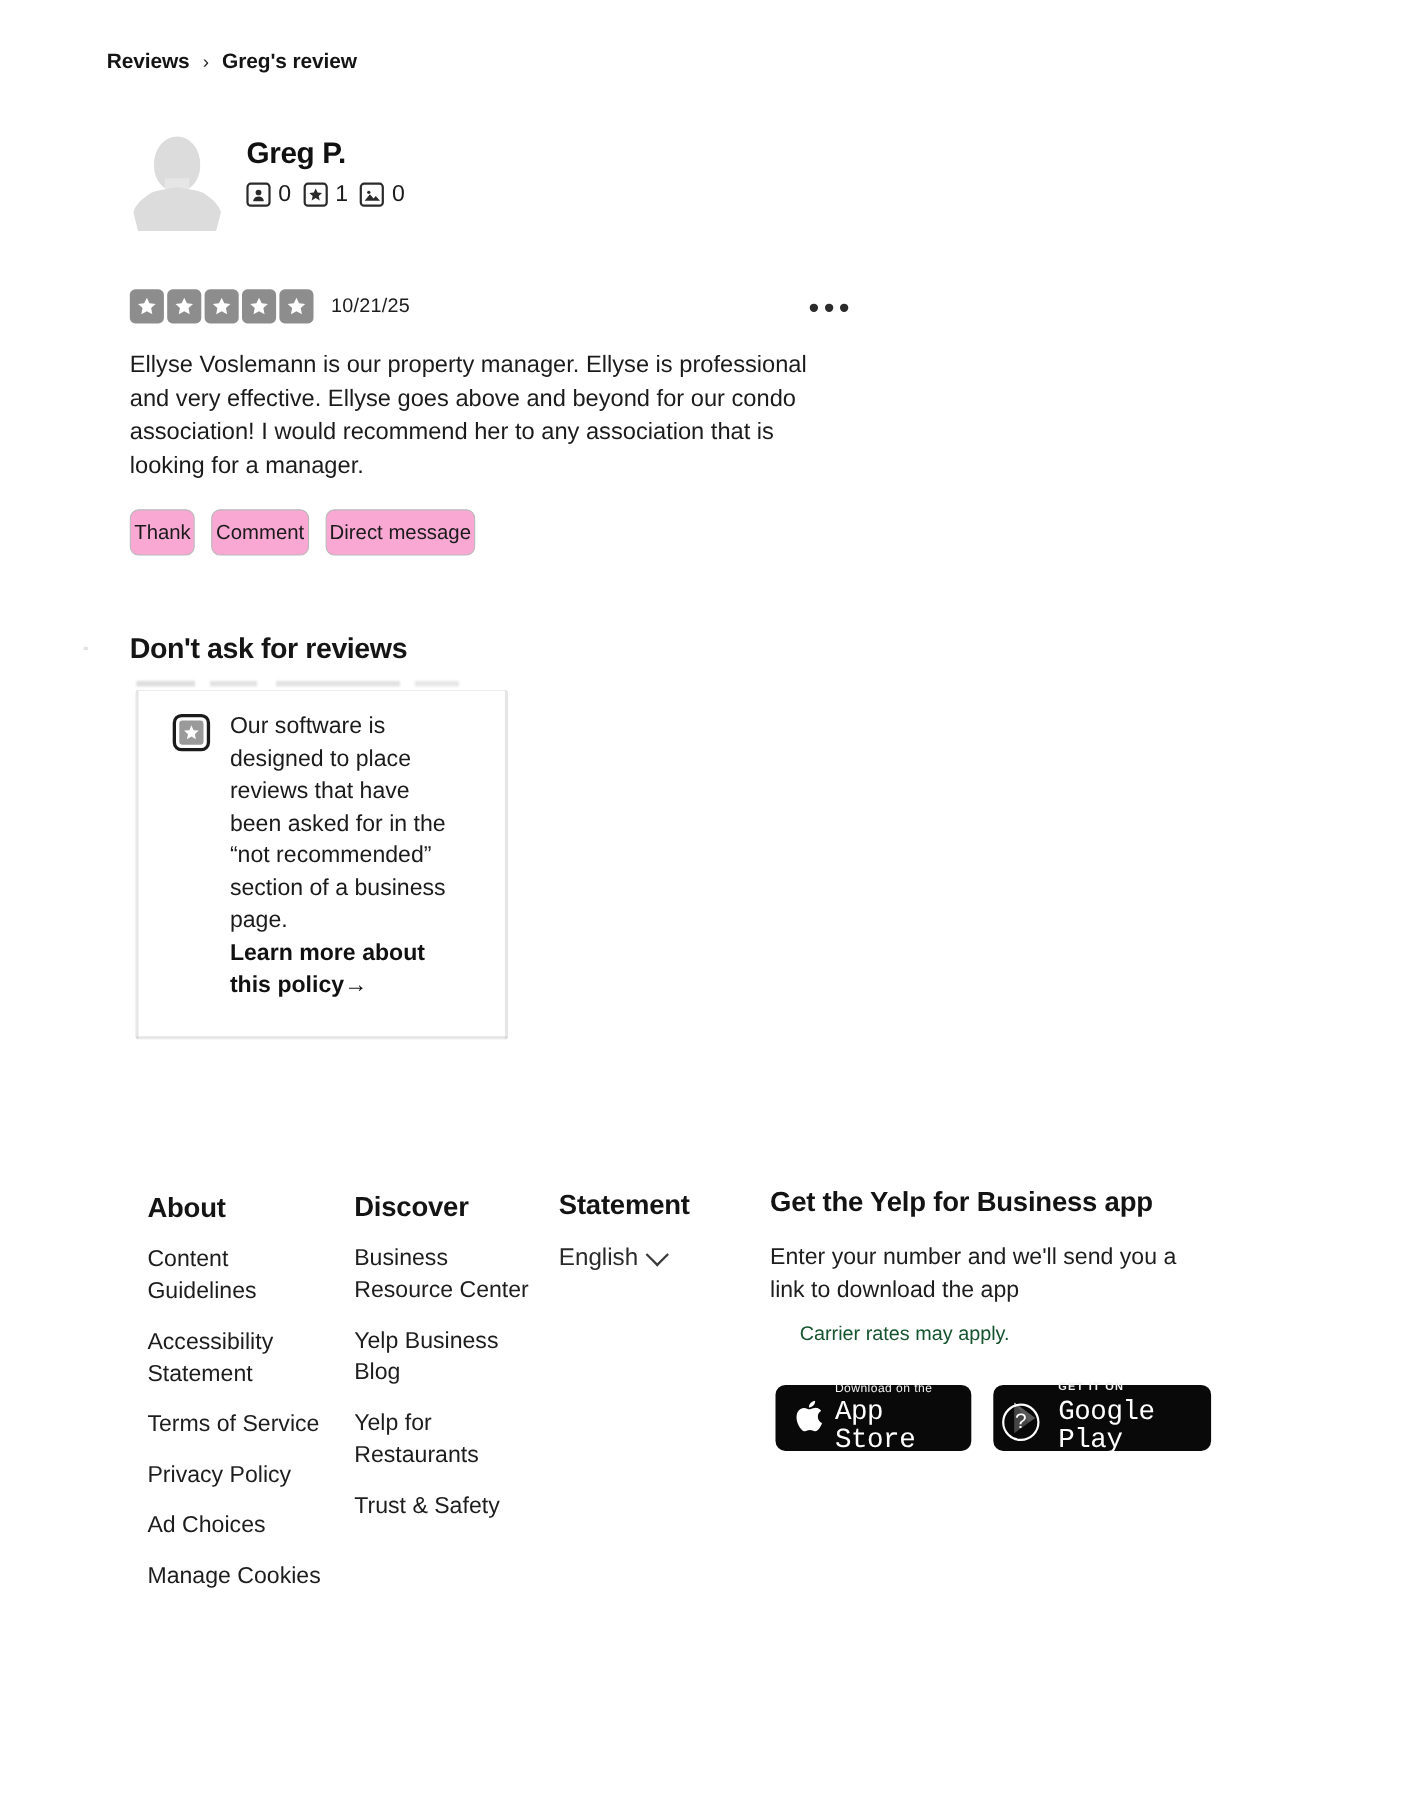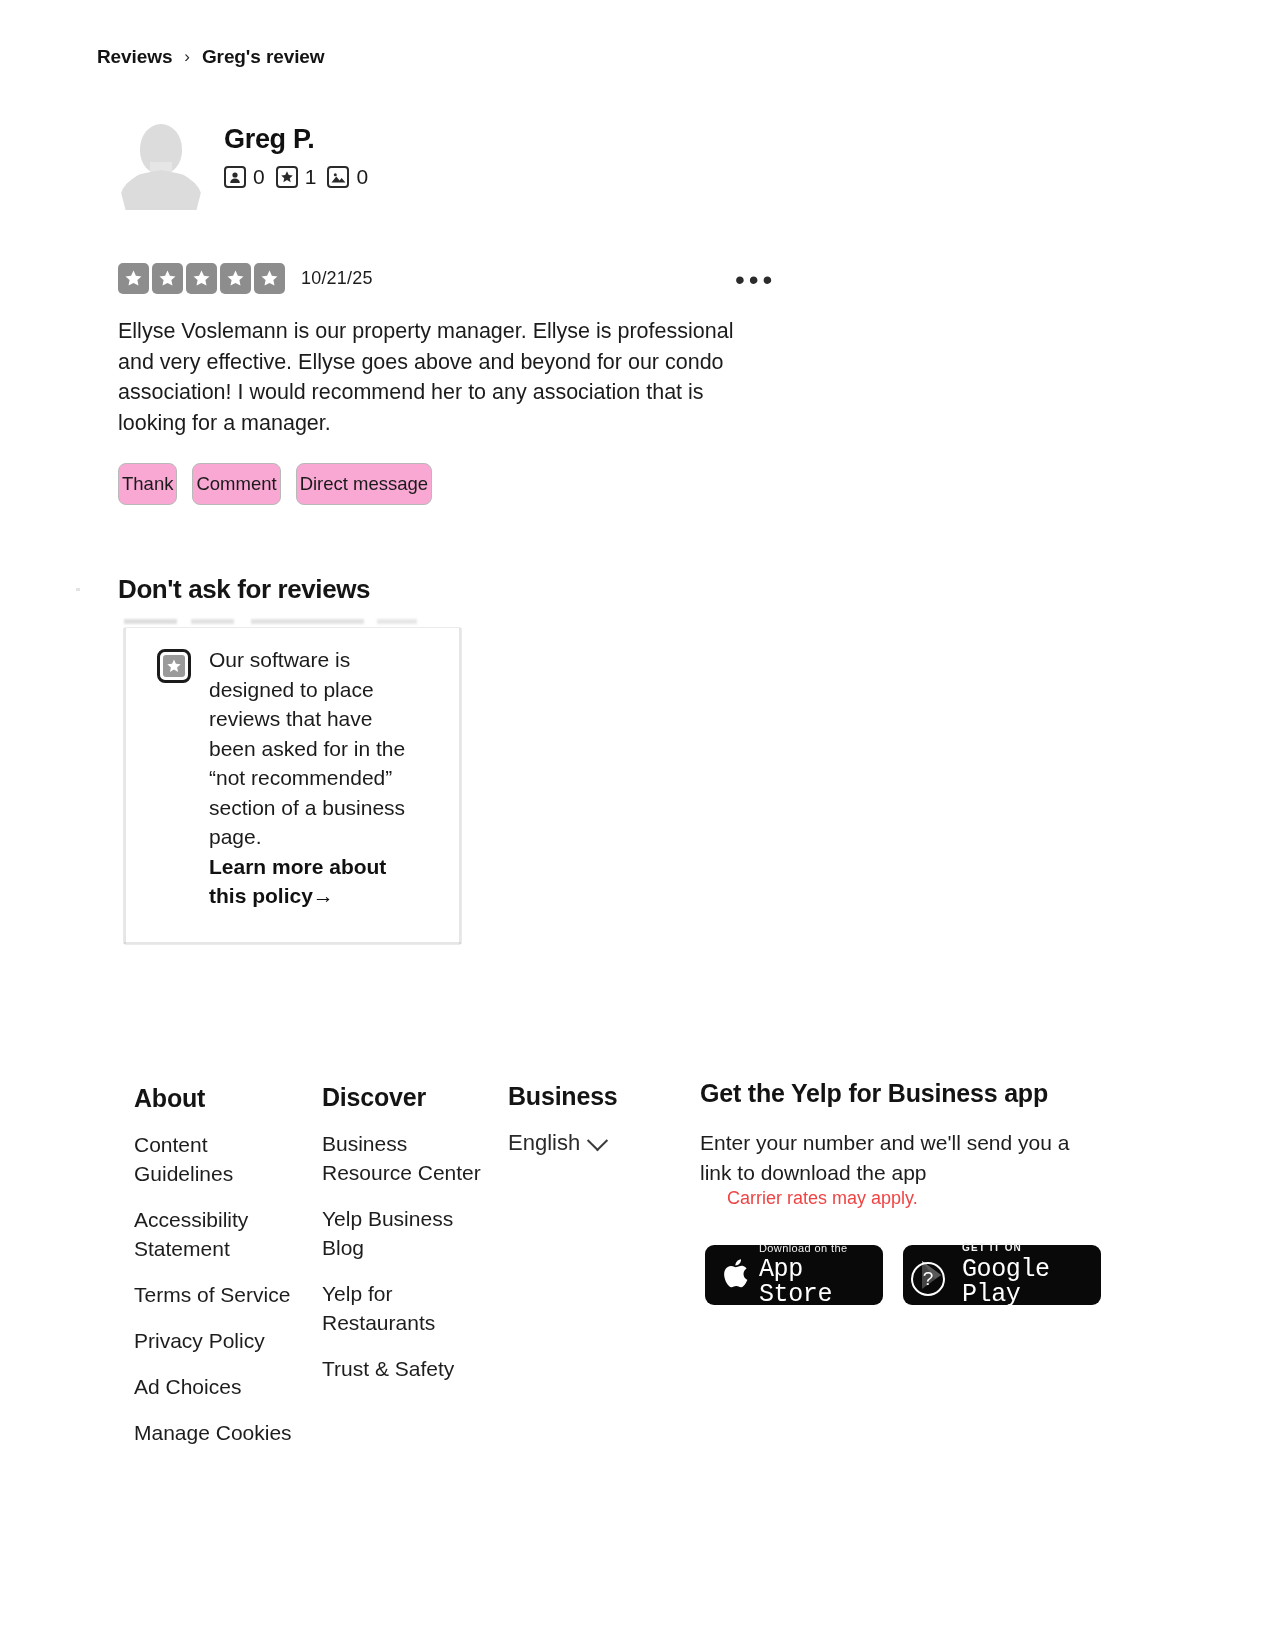--- a/index.html
+++ b/index.html
@@ -356,23 +356,24 @@
   .send-link {
     position: absolute;
     right: 0px;
     top: 18px;
     font-size: 22px;
     color: #cbcbcb;
     cursor: pointer;
     letter-spacing: .3px;
   }
   .carrier {
+    margin-top: 14px;
     margin-left: 27px;
     font-size: 18px;
-    color: #ef4444;
+    color: #14532d;
   }
   .badges {
     margin-top: 36px;
     margin-left: 5px;
     display: flex;
     gap: 20px;
   }
   .badge {
     height: 60px;
     background: #090909;
@@ -563,21 +564,21 @@
 
     <div class="f-col col-discover">
       <div class="f-head">Discover</div>
       <a class="f-link">Business Resource Center</a>
       <a class="f-link">Yelp Business Blog</a>
       <a class="f-link">Yelp for Restaurants</a>
       <a class="f-link">Trust &amp; Safety</a>
     </div>
 
     <div class="f-col col-languages">
-      <div class="f-head">Business</div>
+      <div class="f-head">Statement</div>
       <div class="lang-select">
         <span>English</span>
         <span class="chev"></span>
       </div>
     </div>
 
     <div class="f-col col-app">
       <div class="app-head">Get the Yelp for Business app</div>
       <div class="app-sub">Enter your number and we'll send you a link to download the app</div>
 

